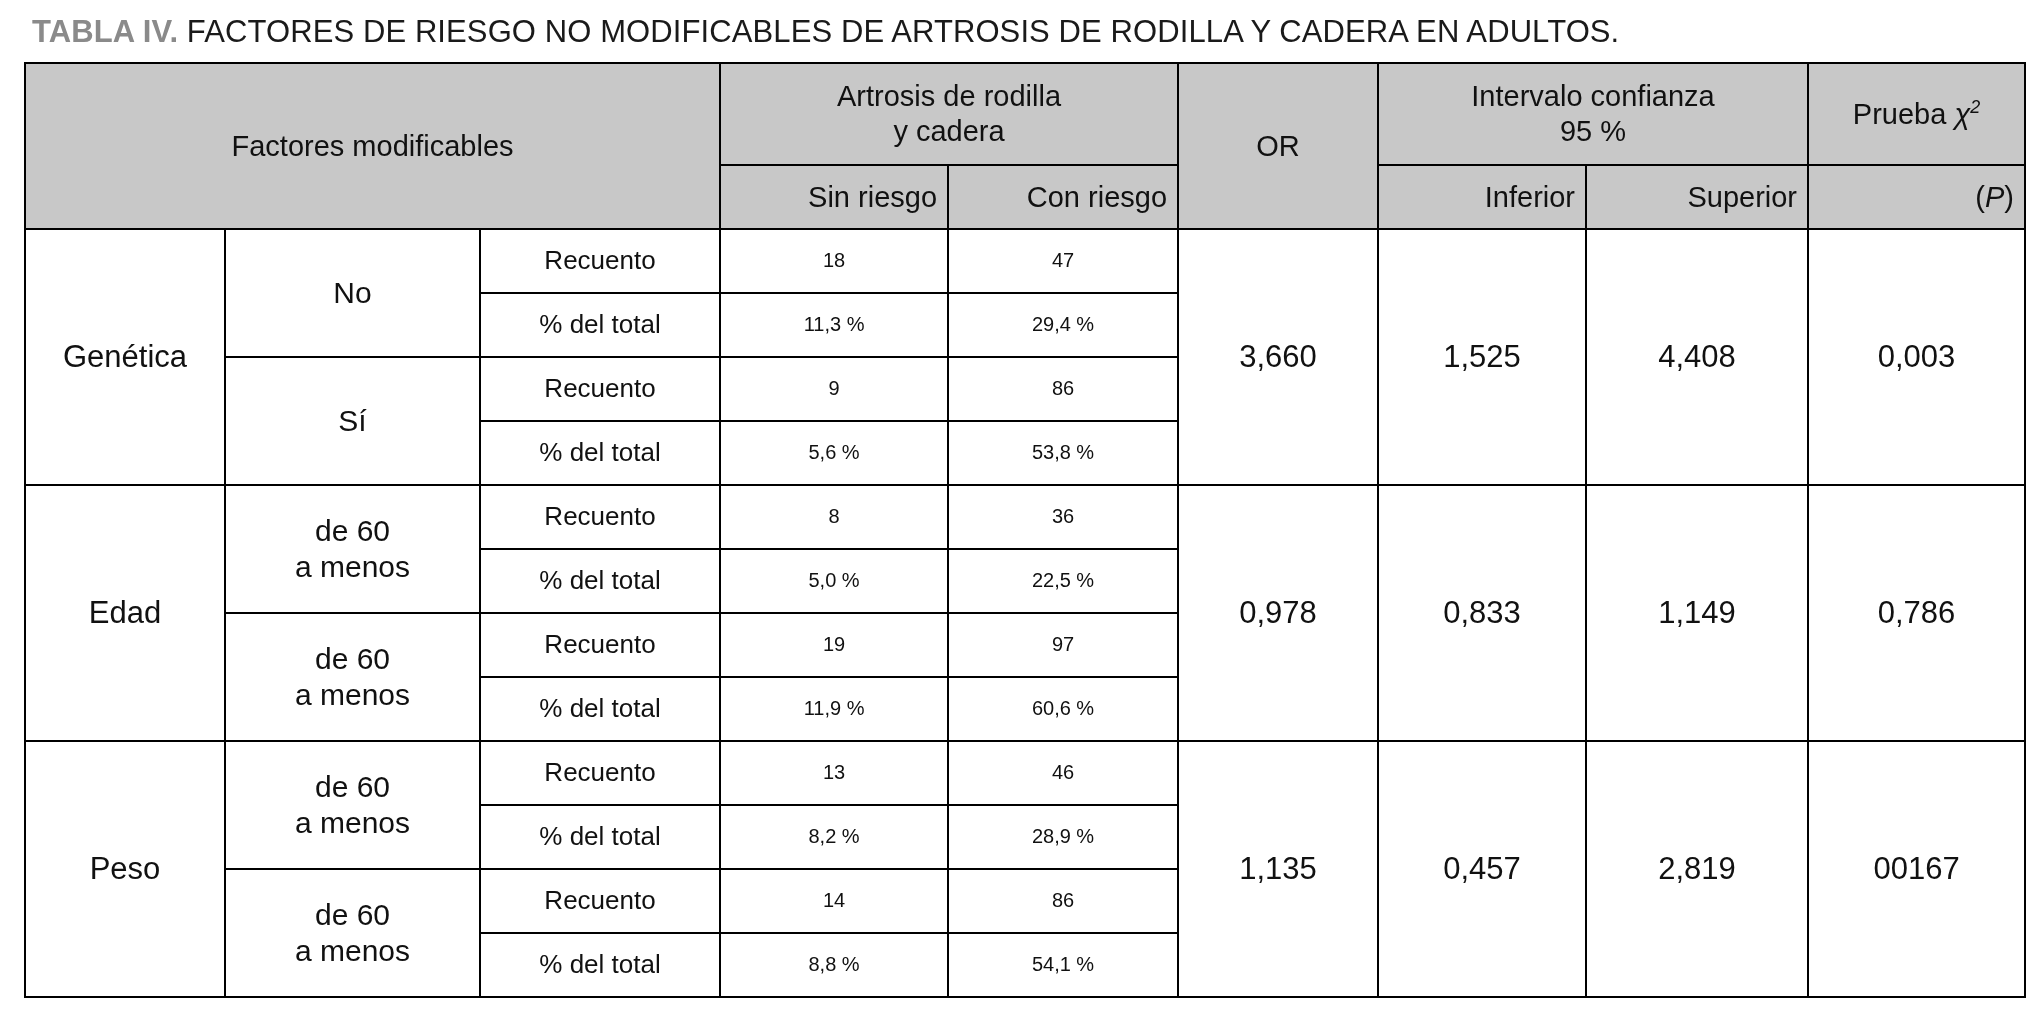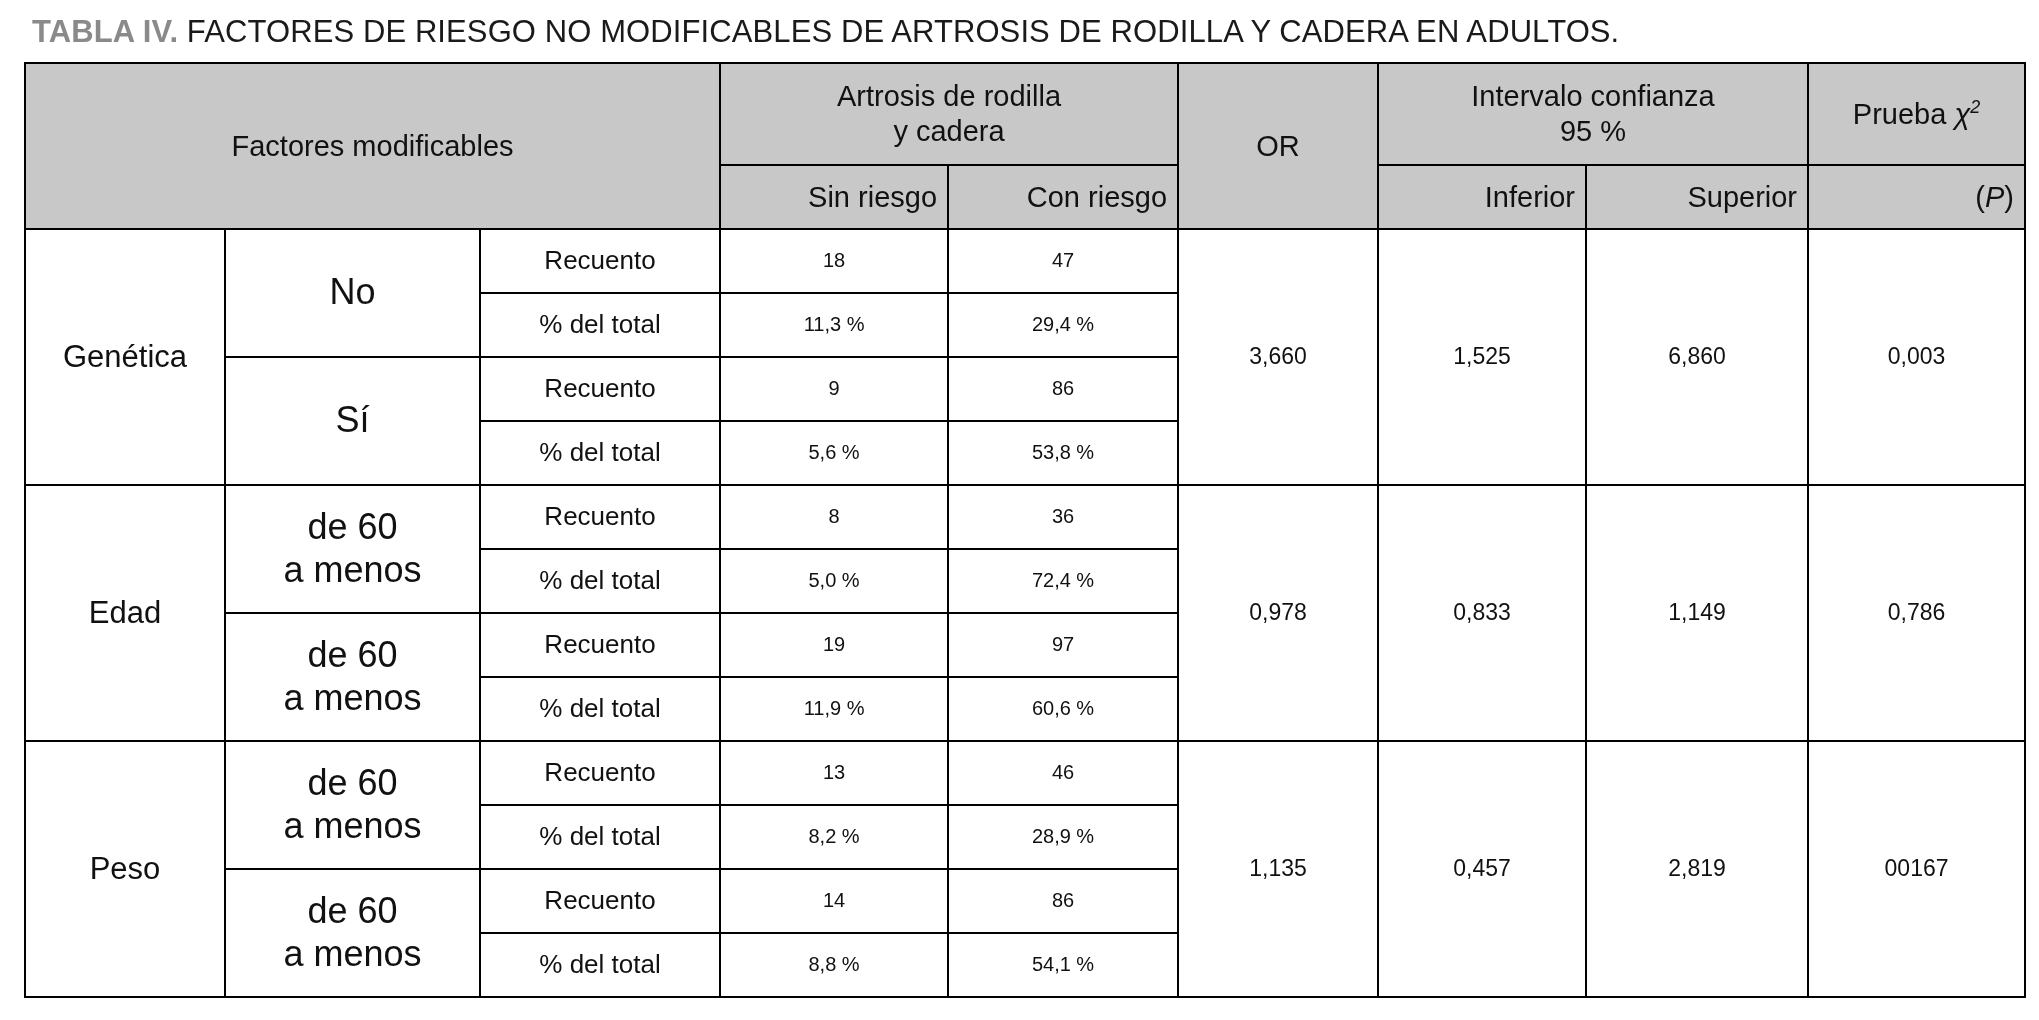--- a/index.html
+++ b/index.html
@@ -74,31 +74,31 @@
   tbody td {
     height: 62px;
     background: #ffffff;
     font-size: 20px;
   }
   td.cat {
     font-size: 31px;
     margin-left: 36px;
   }
   td.lvl {
-    font-size: 36px;
+    font-size: 30px;
     line-height: 1.18;
     margin-left: 16px;
   }
   td.metric {
     text-align: left;
     padding-left: 20px;
     font-size: 26px;
   }
   td.stat {
-    font-size: 23px;
+    font-size: 31px;
   }
   .col-cat   { width: 200px; }
   .col-lvl   { width: 255px; }
   .col-met   { width: 240px; }
   .col-sin   { width: 228px; }
   .col-con   { width: 230px; }
   .col-or    { width: 200px; }
   .col-inf   { width: 208px; }
   .col-sup   { width: 222px; }
   .col-chi   { width: 217px; }
@@ -152,21 +152,21 @@
     <tbody>
 
       <tr>
         <td class="cat" rowspan="4">Genética</td>
         <td class="lvl" rowspan="2">No</td>
         <td class="metric">Recuento</td>
         <td>18</td>
         <td>47</td>
         <td class="stat" rowspan="4">3,660</td>
         <td class="stat" rowspan="4">1,525</td>
-        <td class="stat" rowspan="4">6,860</td>
+        <td class="stat" rowspan="4">4,408</td>
         <td class="stat" rowspan="4">0,003</td>
       </tr>
       <tr>
         <td class="metric">% del total</td>
         <td>11,3 %</td>
         <td>29,4 %</td>
       </tr>
       <tr>
         <td class="lvl" rowspan="2">Sí</td>
         <td class="metric">Recuento</td>
@@ -189,21 +189,21 @@
         <td>8</td>
         <td>36</td>
         <td class="stat" rowspan="4">0,978</td>
         <td class="stat" rowspan="4">0,833</td>
         <td class="stat" rowspan="4">1,149</td>
         <td class="stat" rowspan="4">0,786</td>
       </tr>
       <tr>
         <td class="metric">% del total</td>
         <td>5,0 %</td>
-        <td>72,4 %</td>
+        <td>22,5 %</td>
       </tr>
       <tr>
         <td class="lvl" rowspan="2">
           <span>de 60</span><br>
           <span>a menos</span>
         </td>
         <td class="metric">Recuento</td>
         <td>19</td>
         <td>97</td>
       </tr>

